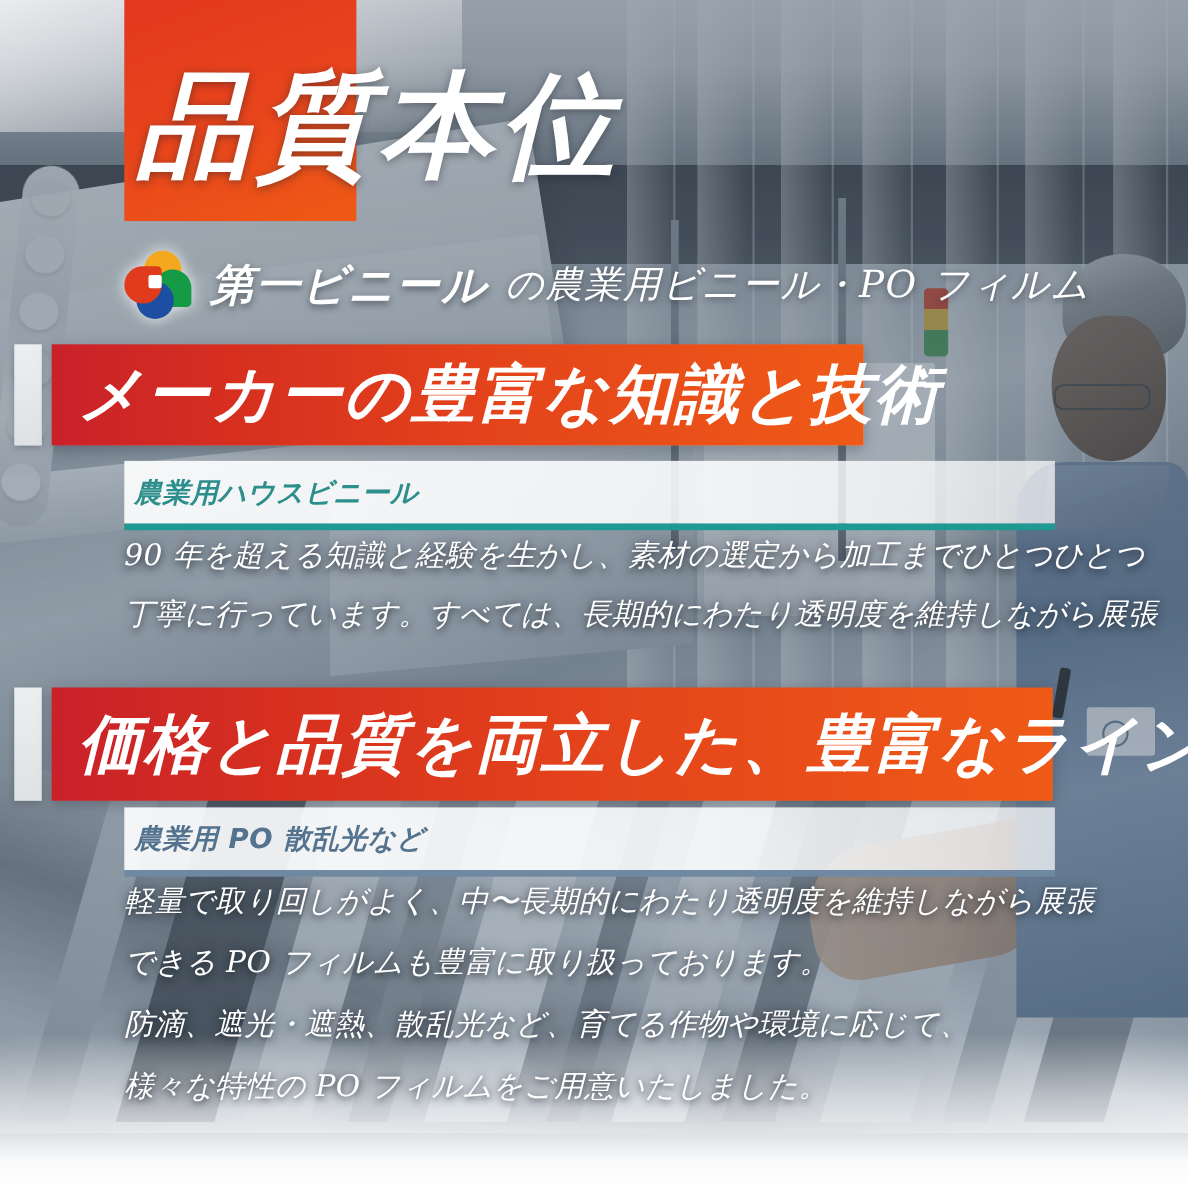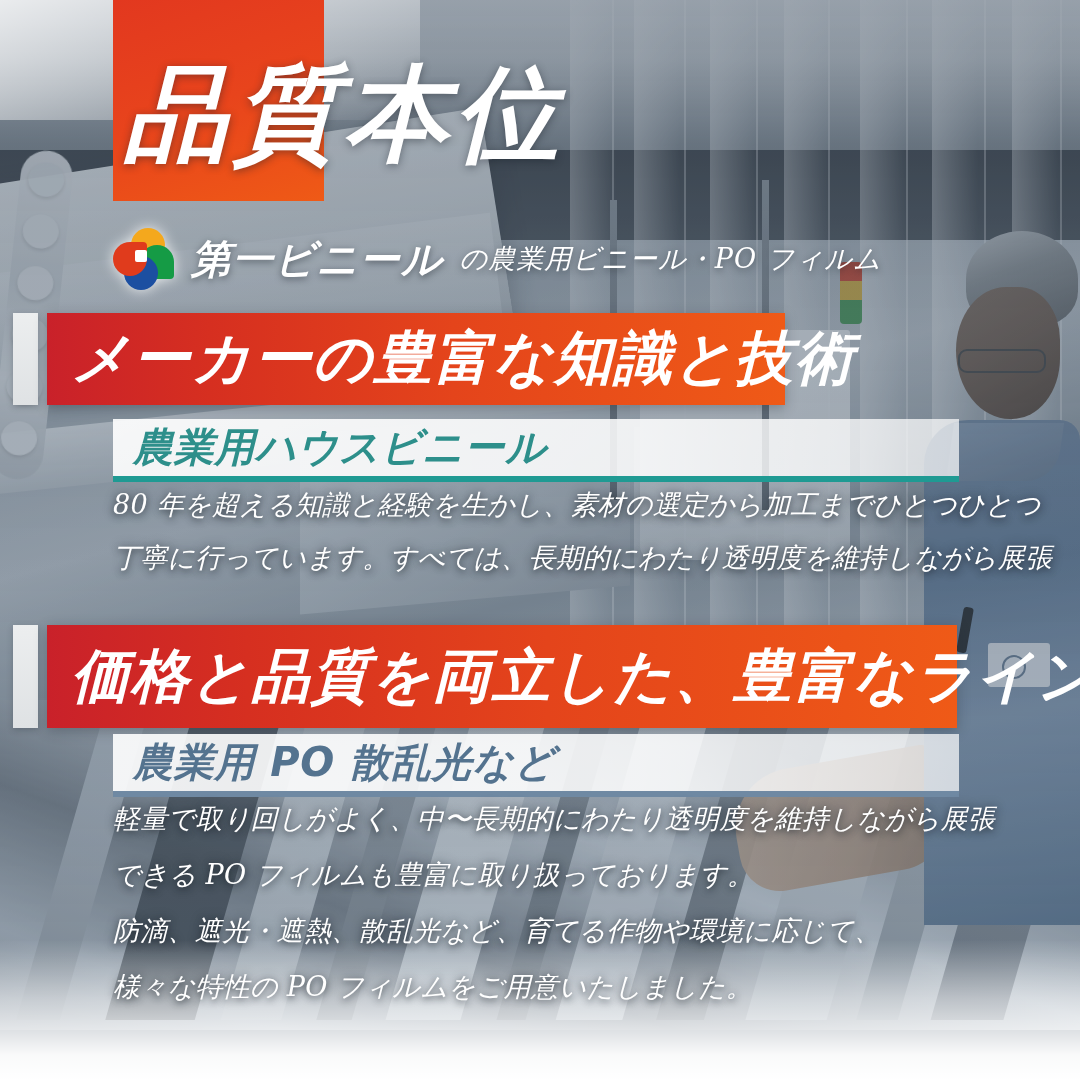--- a/index.html
+++ b/index.html
@@ -198,21 +198,21 @@
   .logo .p-bottom{left:11px;top:28px;background:#1c4fa1;border-radius:4px 50% 50% 50%;}
   .logo .p-left{left:0px;top:14px;background:#e03b1c;border-radius:50% 4px 50% 50%;}
   .logo .core{left:22px;top:22px;width:12px;height:12px;background:#ffffff;border-radius:2px;}
   .tagline-brand{
     font-family:"DejaVu Serif","Liberation Serif",serif;
     font-weight:700;font-size:40px;color:#ffffff;letter-spacing:.04em;
     text-shadow:0 2px 7px rgba(25,32,40,.55);
   }
   .tagline-rest{
     font-family:"DejaVu Serif","Liberation Serif",serif;
-    font-weight:400;font-size:27px;color:#ffffff;letter-spacing:.04em;
+    font-weight:400;font-size:34px;color:#ffffff;letter-spacing:.04em;
     text-shadow:0 2px 7px rgba(25,32,40,.55);
   }
   .band-tick{
     position:absolute;left:13px;width:25px;
     background:linear-gradient(180deg,#eceeef,#dfe2e4);
     box-shadow:0 2px 6px rgba(30,38,46,.25);
   }
   .banner{
     position:absolute;
     background:linear-gradient(90deg,#c9212a 0%,#d62f20 22%,#e4441b 55%,#ef5a17 100%);
@@ -233,21 +233,21 @@
   #tick2{top:625px;height:103px;}
 
   
   .subhead{
     position:absolute;left:113px;width:846px;height:57px;
     background:linear-gradient(90deg,rgba(255,255,255,.90) 0%,rgba(255,255,255,.86) 62%,rgba(255,255,255,.70) 100%);
     display:flex;align-items:center;
   }
   .subhead-label{
     font-family:"DejaVu Sans","Liberation Sans",sans-serif;
-    font-weight:700;font-size:40px;letter-spacing:.02em;padding-left:20px;
+    font-weight:700;font-size:25px;letter-spacing:.02em;padding-left:9px;
   }
   #sub1{top:419px;border-bottom:6px solid #1f9a93;}
   #sub1 .subhead-label{color:#2d8f8b;}
   #sub2{top:734px;border-bottom:6px solid #6f89a3;}
   #sub2 .subhead-label{color:#54738f;}
 
   
   .para{
     position:absolute;left:113px;width:860px;
     font-family:"DejaVu Serif","Liberation Serif",serif;
@@ -357,21 +357,21 @@
     <div class="band-tick" id="tick1"></div>
     <div class="banner" id="banner1">
       <span class="banner-text">メーカーの豊富な知識と技術</span>
     </div>
 
     <div class="subhead" id="sub1">
       <span class="subhead-label">農業用ハウスビニール</span>
     </div>
 
     <div class="para" id="para1">
-      <p>80 年を超える知識と経験を生かし、素材の選定から加工までひとつひとつ</p>
+      <p>90 年を超える知識と経験を生かし、素材の選定から加工までひとつひとつ</p>
       <p>丁寧に行っています。すべては、長期的にわたり透明度を維持しながら展張</p>
     </div>
 
     <div class="band-tick" id="tick2"></div>
     <div class="banner" id="banner2">
       <span class="banner-text">価格と品質を両立した、豊富なラインナップ</span>
     </div>
 
     <div class="subhead" id="sub2">
       <span class="subhead-label">農業用 PO 散乱光など</span>

